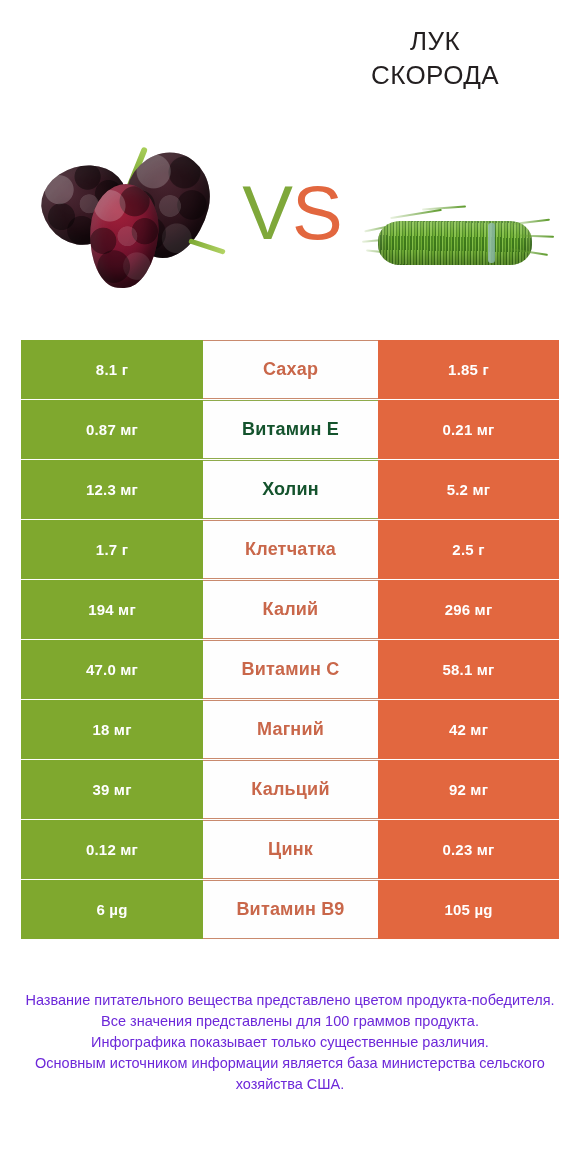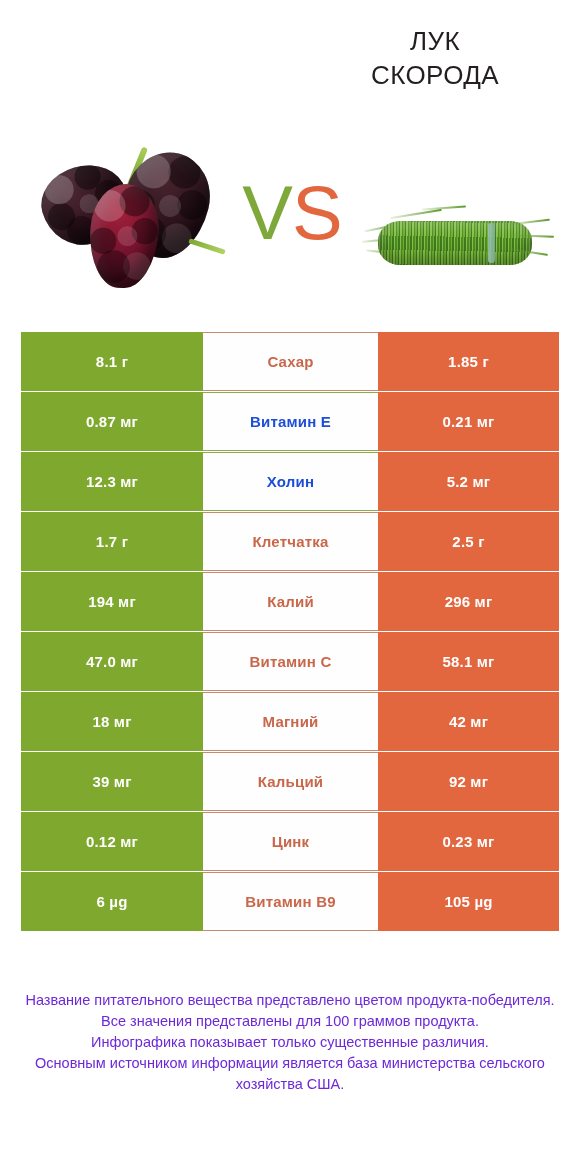--- a/index.html
+++ b/index.html
@@ -178,21 +178,21 @@
     width: 7px; height: 40px;
     border-radius: 3px;
     background: linear-gradient(90deg, #9fc7b4, #7fae9a);
     opacity: 0.85;
   }
 
   
   .table {
     position: absolute;
     left: 21px;
-    top: 332px;
+    top: 340px;
     width: 538px;
   }
   .row {
     position: relative;
     display: flex;
     height: 59px;
     margin-bottom: 1px;
   }
   .row:last-child { margin-bottom: 0; }
 
@@ -212,29 +212,29 @@
   .cell-right {
     width: 181px;
     background: #e2673f;
   }
   .cell-mid {
     width: 175px;
     display: flex;
     align-items: center;
     justify-content: center;
     background: #fefefe;
-    font-size: 15px;
+    font-size: 18px;
     font-weight: 700;
     letter-spacing: 0.2px;
     border-top: 1px solid transparent;
     border-bottom: 1px solid transparent;
     box-sizing: border-box;
   }
   .cell-mid.win-left {
-    color: #1d4ed8;
+    color: #14532d;
     border-top-color: #8fab4c;
     border-bottom-color: #8fab4c;
   }
   .cell-mid.win-right {
     color: #c9674a;
     border-top-color: #c98a6e;
     border-bottom-color: #c98a6e;
   }
 
   

